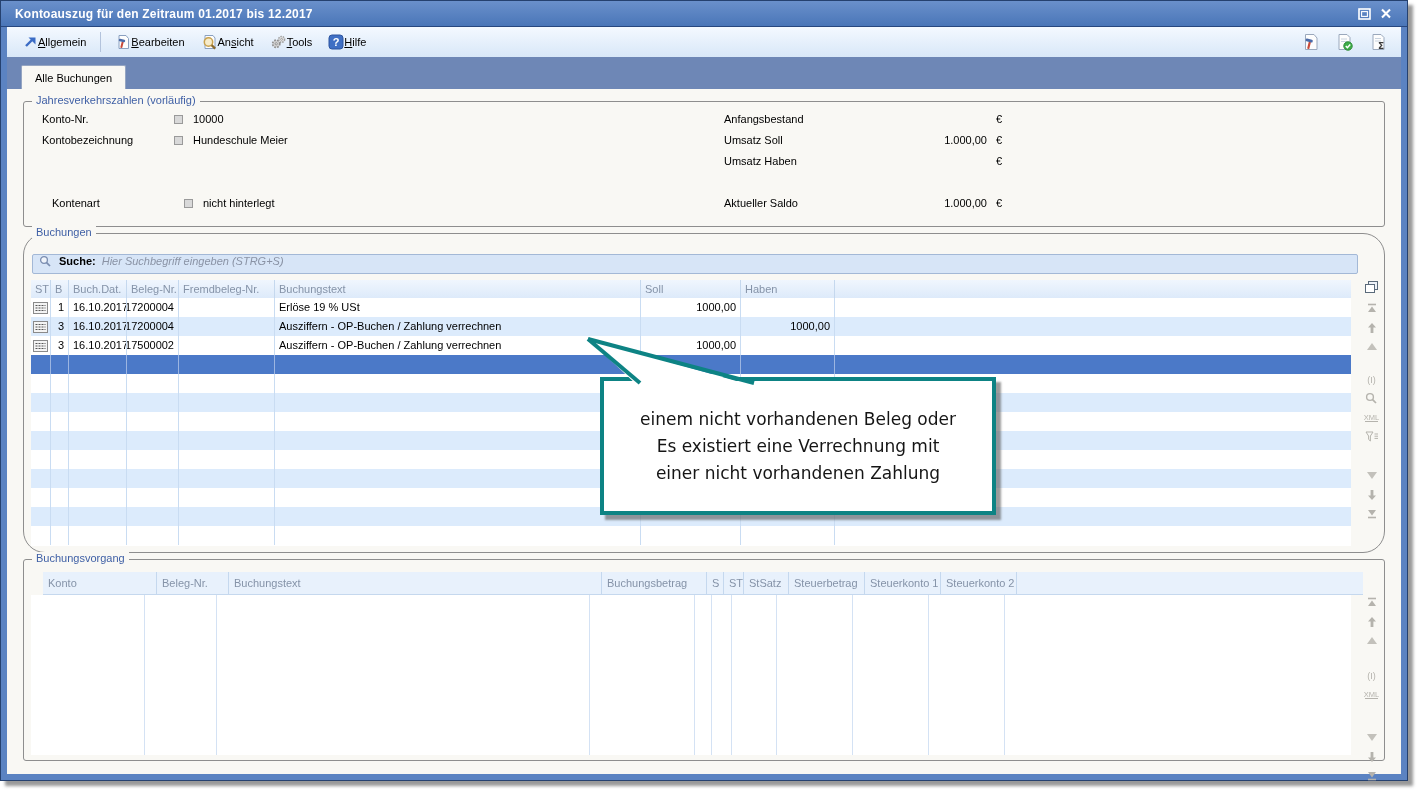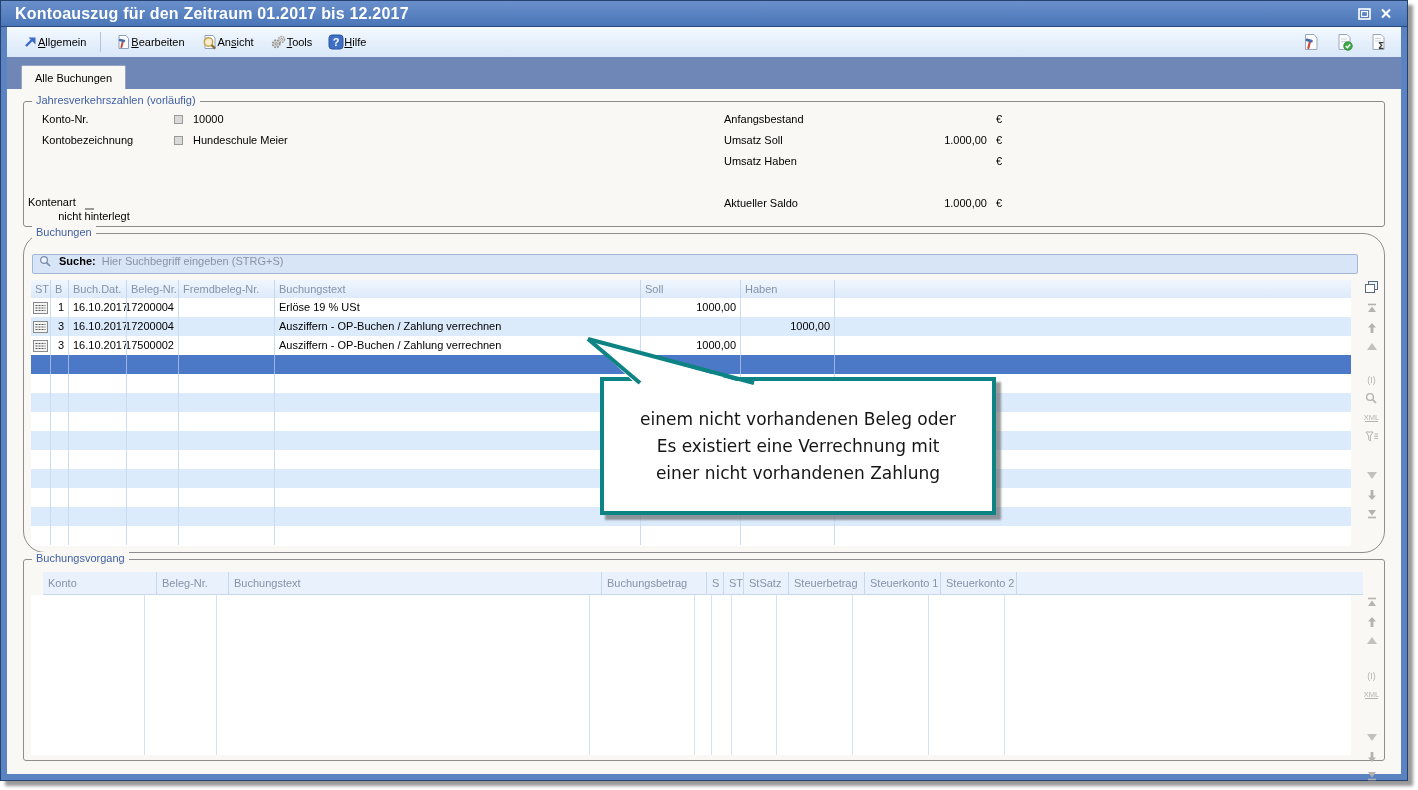--- a/index.html
+++ b/index.html
@@ -13,21 +13,21 @@
     position:absolute;left:0;top:0;width:1406px;height:779px;
     background:#5b83c2;border:1px solid #25416f;
     box-shadow:5px 5px 3px rgba(70,70,70,.55);
   }
   
   .titlebar{
     height:25px;display:flex;align-items:center;padding:0 10px 0 14px;
     background:linear-gradient(#6a90cb,#4a76b8);
     border-bottom:1px solid #27477f;
   }
-  .title{flex:1;color:#fff;font-weight:bold;font-size:16px;letter-spacing:.2px;}
+  .title{flex:1;color:#fff;font-weight:bold;font-size:12px;letter-spacing:.2px;}
   .tb-btn{width:22px;height:18px;display:flex;align-items:center;justify-content:center;cursor:default;}
   
   .menubar{
     margin:0 6px;height:30px;display:flex;align-items:center;padding:0 8px;
     background:linear-gradient(#f4f9ff,#d8e7f8);
   }
   .menu-item{display:flex;align-items:center;padding:3px 8px;border-radius:2px;}
   .menu-sep{width:1px;height:20px;background:#b3c3dc;margin:0 6px;}
   .menu-spacer{flex:1;}
   .tool-btn{width:26px;height:24px;display:flex;align-items:center;justify-content:center;margin-left:8px;border-radius:2px;}
@@ -56,21 +56,21 @@
   .fr-label{width:118px;}
   .fr-val{width:145px;text-align:right;}
   .fr-unit{margin-left:9px;}
   
   .search-bar{
     position:absolute;left:8px;top:20px;right:26px;height:18px;
     background:#d7e5f7;border:1px solid #a3b8d6;border-radius:2px;
     display:flex;align-items:flex-start;padding:0 6px;
   }
   .search-label{font-weight:bold;margin:0 6px 0 7px;}
-  .search-ph{color:#8a93a5;}
+  .search-ph{font-style:italic;color:#8a93a5;}
   
   .btable{
     position:absolute;left:7px;top:46px;width:1320px;bottom:6px;
     overflow:hidden;background:#fff;
   }
   .hrow{display:flex;height:18px;background:linear-gradient(#f0f6fe,#ddeafa);color:#8593a8;}
   .hcell{box-sizing:border-box;border-right:1px solid #c5d8ee;padding:0 0 0 4px;line-height:18px;overflow:hidden;white-space:nowrap;}
   .hcell.nb{border-right:none;}
   .row{display:flex;height:19px;}
   .cell{box-sizing:border-box;border-right:1px solid #c9dcf2;line-height:19px;padding:0 4px;overflow:hidden;white-space:nowrap;display:flex;align-items:center;}
@@ -236,21 +236,21 @@
       <div class="f-row" style="left:18px;top:10px;">
         <span class="f-label">Konto-Nr.</span>
         <span class="f-sq"></span>
         <span>10000</span>
       </div>
       <div class="f-row" style="left:18px;top:31px;">
         <span class="f-label">Kontobezeichnung</span>
         <span class="f-sq"></span>
         <span>Hundeschule Meier</span>
       </div>
-      <div class="f-row" style="left:4px;top:94px;flex-direction:column;">
+      <div class="f-row" style="left:28px;top:94px;">
         <span class="f-label">Kontenart</span>
         <span class="f-sq"></span>
         <span>nicht hinterlegt</span>
       </div>
 
       <div class="f-row" style="left:700px;top:10px;">
         <span class="fr-label">Anfangsbestand</span>
         <span class="fr-val"></span>
         <span class="fr-unit">€</span>
       </div>

